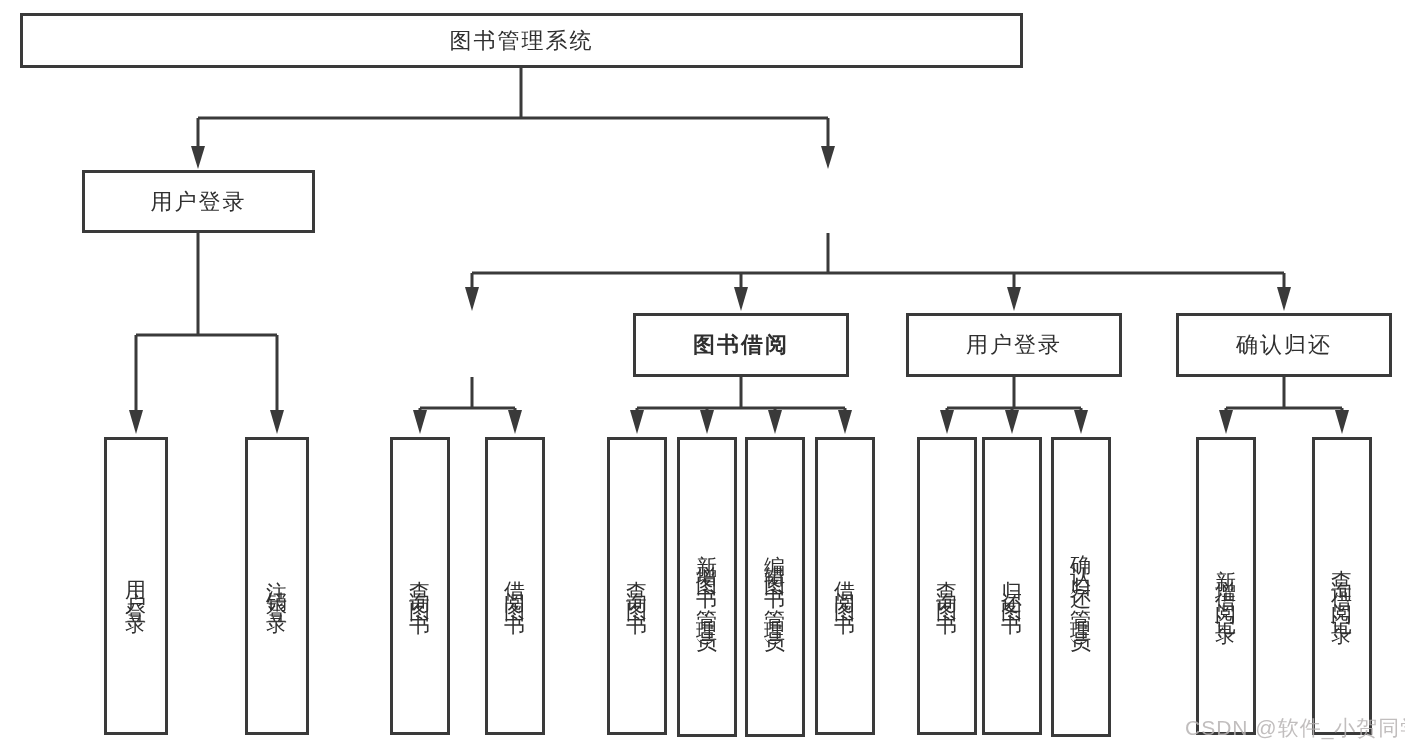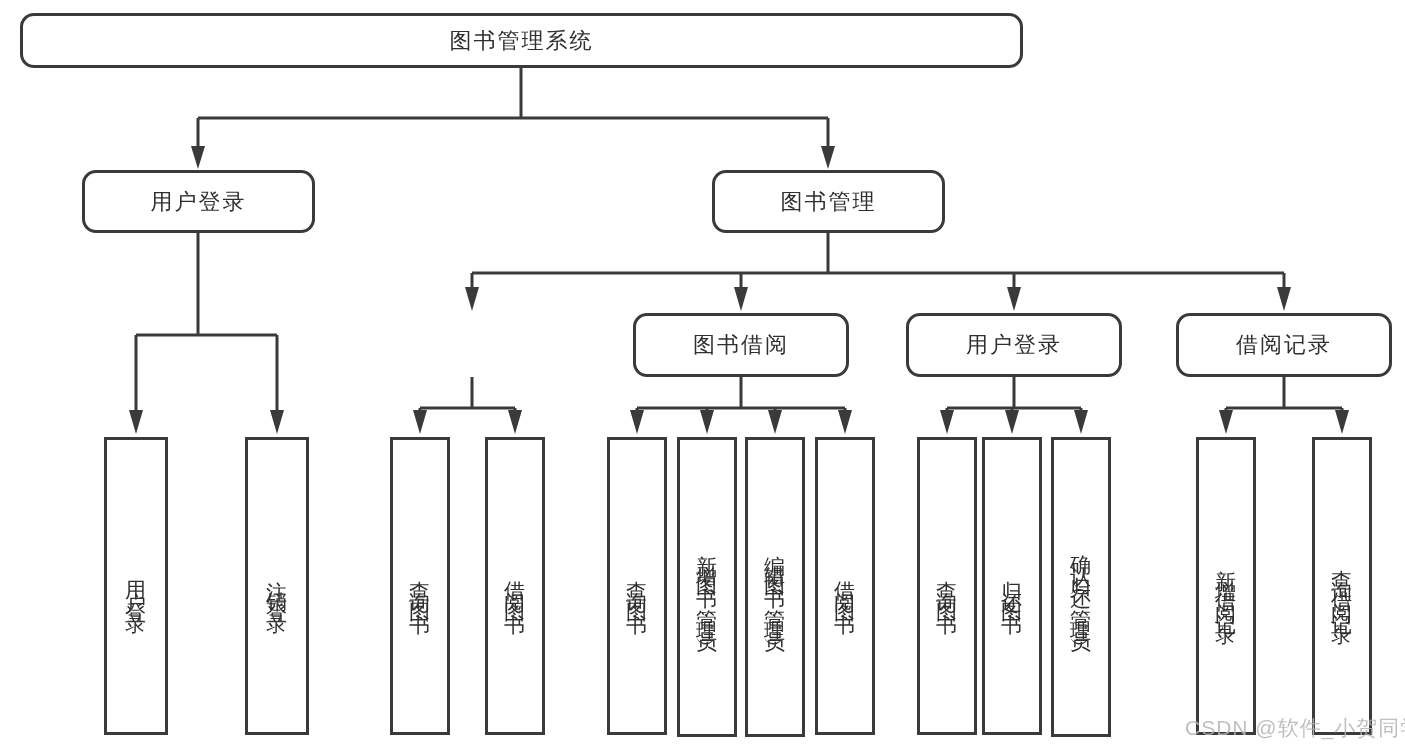--- a/index.html
+++ b/index.html
@@ -18,21 +18,21 @@
   #wires path{stroke:var(--line-color);stroke-width:3;fill:none;}
   #wires polygon{fill:var(--line-color);stroke:none;}
   .node{
     position:absolute;
     box-sizing:border-box;
     border:3px solid var(--line-color);
     background:#ffffff;
     display:flex;align-items:center;justify-content:center;
     color:var(--text-color);
   }
-  .hbox{font-size:22px;letter-spacing:2px;white-space:nowrap;border-radius:14px;}
+  .hbox{font-size:22px;letter-spacing:2px;white-space:nowrap;}
   .vbox span{
     writing-mode:vertical-rl;
     font-size:21px;
     letter-spacing:11px;
     line-height:1;
     color:var(--text-color);
   }
   #watermark{
     position:absolute;
     left:1185px;top:714px;
@@ -80,25 +80,24 @@
     <polygon points="1074,410 1088,410 1081,434"></polygon>
 
     <path d="M1284,377 V408 M1226,408 H1342 M1226,408 V412 M1342,408 V412"></path>
     <polygon points="1219,410 1233,410 1226,434"></polygon>
     <polygon points="1335,410 1349,410 1342,434"></polygon>
   </svg>
 
   <div class="node hbox" style="left:20px;top:13px;width:1003px;height:55px;">图书管理系统</div>
 
   <div class="node hbox" style="left:82px;top:170px;width:233px;height:63px;">用户登录</div>
-  <div class="node hbox" style="left:712px;top:170px;width:233px;height:63px;">图书管理</div>
 
-  <div class="node hbox" style="left:633px;top:313px;width:216px;height:64px;">图书借阅</div>
+  <div class="node hbox" style="left:633px;top:313px;width:216px;height:64px;font-weight:bold;">图书借阅</div>
   <div class="node hbox" style="left:906px;top:313px;width:216px;height:64px;">用户登录</div>
-  <div class="node hbox" style="left:1176px;top:313px;width:216px;height:64px;">借阅记录</div>
+  <div class="node hbox" style="left:1176px;top:313px;width:216px;height:64px;">确认归还</div>
 
   <div class="node vbox" style="left:104px;top:437px;width:64px;height:298px;">
     <span>用户登录</span>
     </div>
   <div class="node vbox" style="left:245px;top:437px;width:64px;height:298px;">
     <span>注销登录</span>
     </div>
 
   <div class="node vbox" style="left:390px;top:437px;width:60px;height:298px;">
     <span>查询图书</span>

